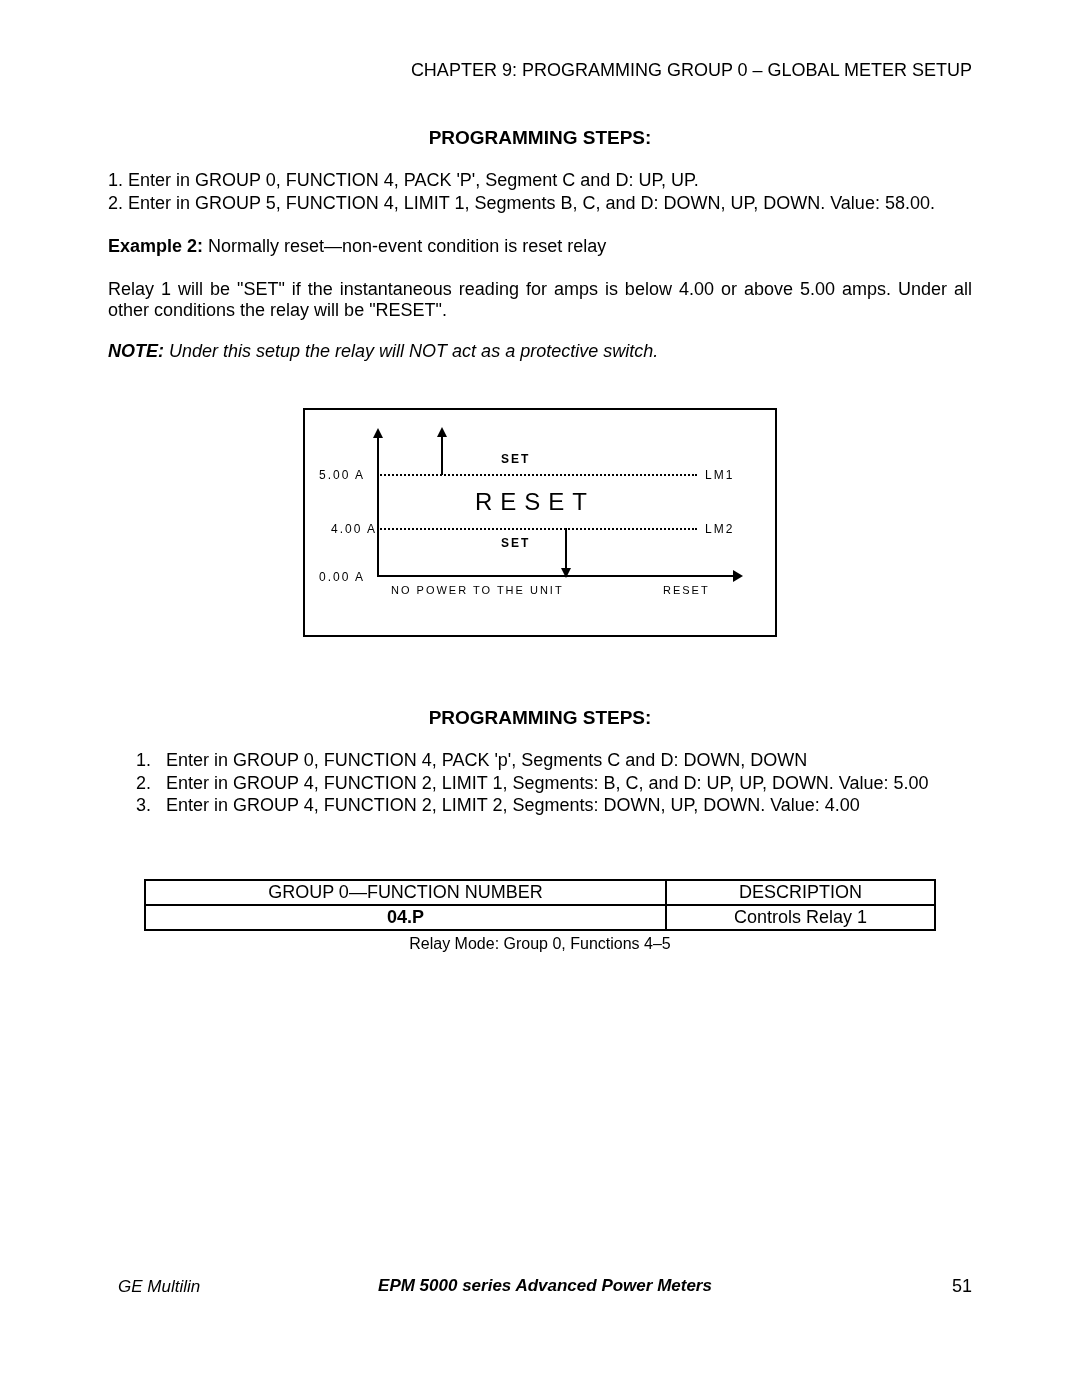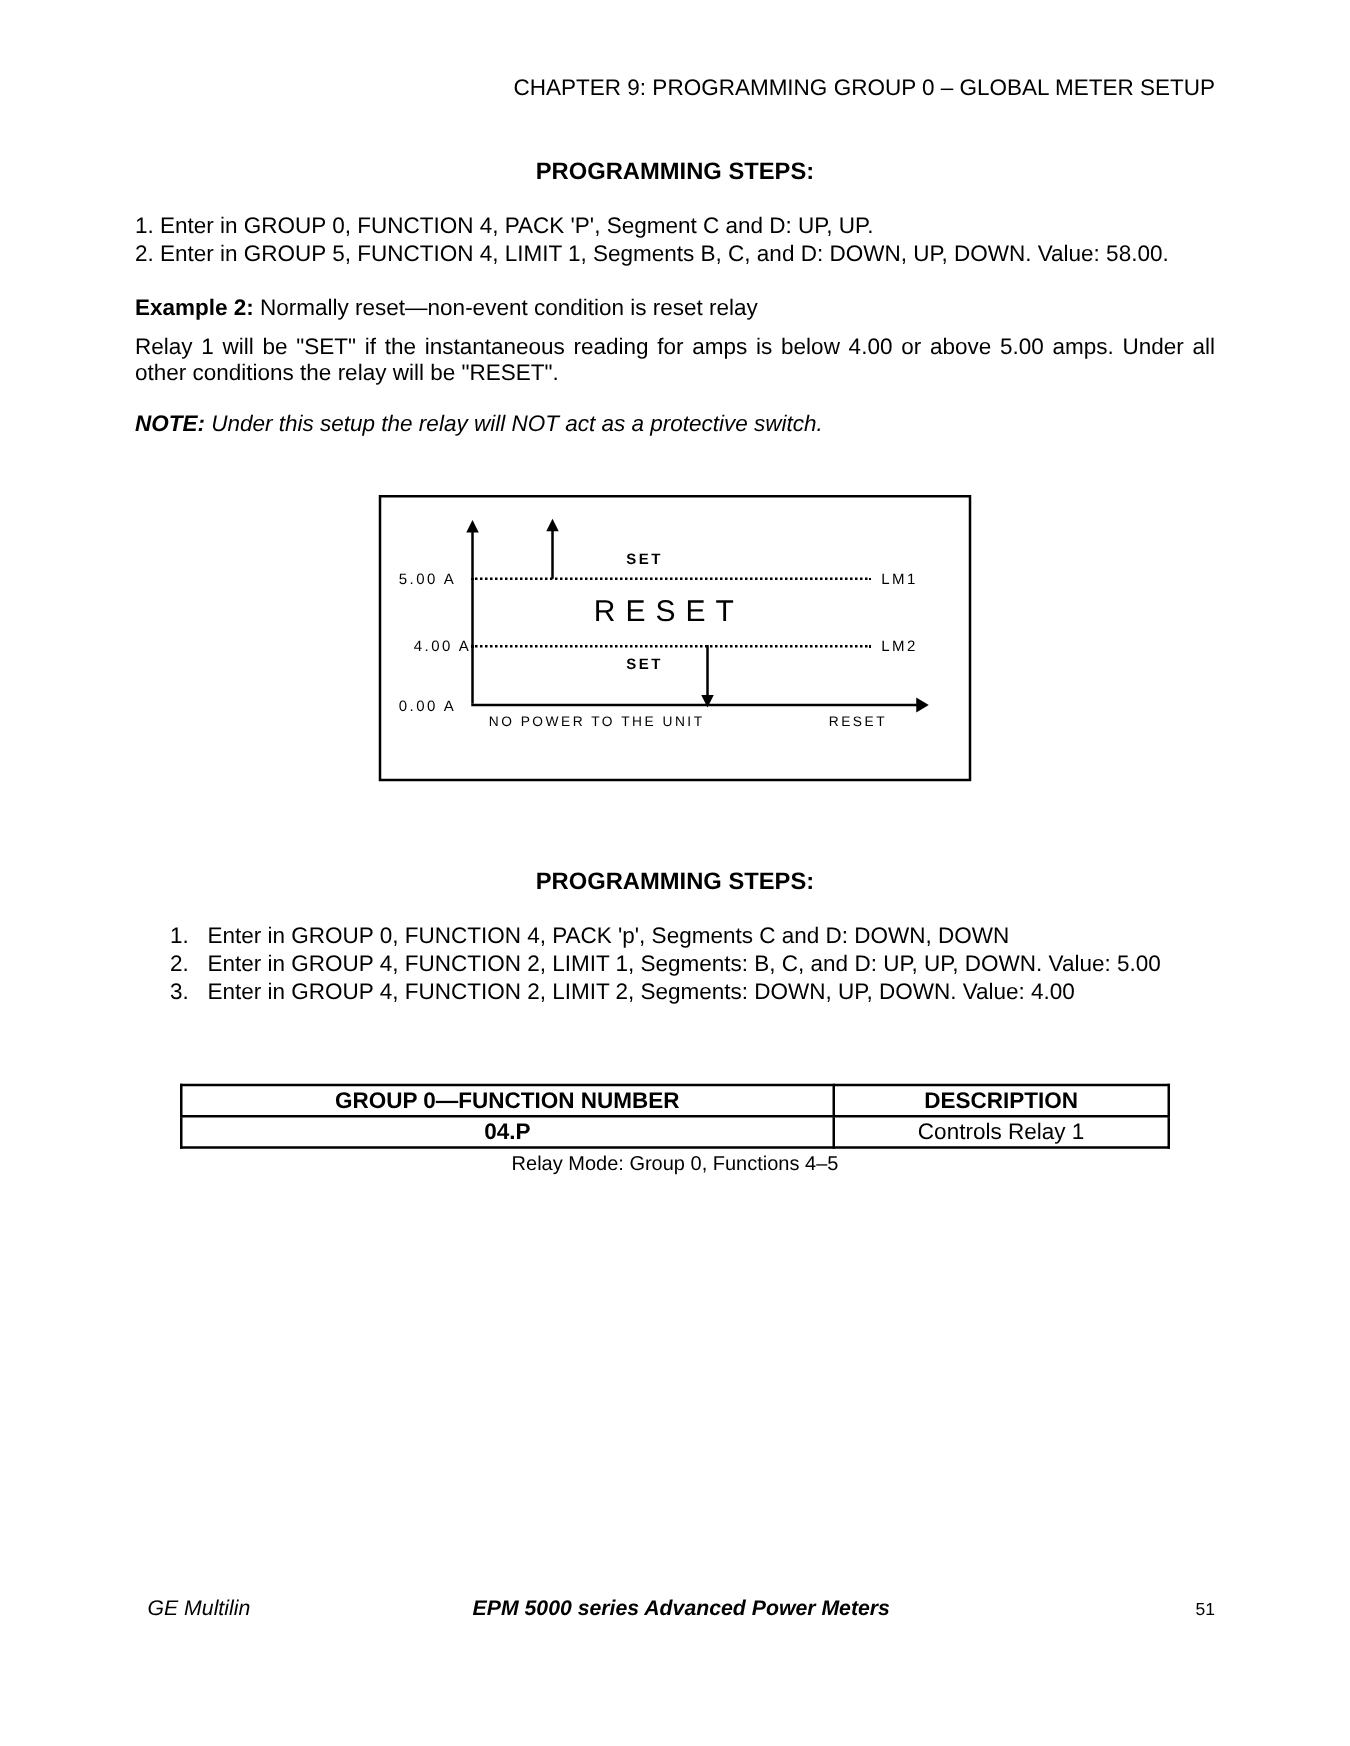--- a/index.html
+++ b/index.html
@@ -27,21 +27,21 @@
     font-size: 19px;
     margin-bottom: 20px;
   }
   .steps-list {
     font-size: 18px;
     line-height: 1.25;
     margin-bottom: 22px;
   }
   .example-line {
     font-size: 18px;
-    margin-bottom: 10px;
+    margin-bottom: 22px;
   }
   .example-bold {
     font-weight: bold;
   }
   .justify {
     text-align: justify;
     font-size: 18px;
     margin-bottom: 20px;
   }
   .note-line {
@@ -164,21 +164,21 @@
     width: 792px;
     margin: 0 auto;
     border-collapse: collapse;
     font-size: 18px;
   }
   table.gfn th, table.gfn td {
     border: 2px solid #000;
     padding: 1px 8px;
     text-align: center;
   }
-  table.gfn th { font-weight: bold; }
+  table.gfn th { font-weight: normal; }
   .table-caption {
     text-align: center;
     font-size: 16px;
     margin-top: 4px;
   }
 
   
   .footer {
     position: absolute;
     left: 118px;
@@ -192,21 +192,21 @@
   }
   .footer .left { font-style: italic; }
   .footer .center {
     position: absolute;
     left: 0; right: 0;
     text-align: center;
     font-style: italic;
     font-weight: bold;
     pointer-events: none;
   }
-  .footer .right { font-size: 14px; }
+  .footer .right { font-size: 18px; }
 </style>
 </head>
 <body>
 
 <div class="page">
 
   <div class="chapter-header">CHAPTER 9: PROGRAMMING GROUP 0 – GLOBAL METER SETUP</div>
 
   <div class="section-title">PROGRAMMING STEPS:</div>
 

